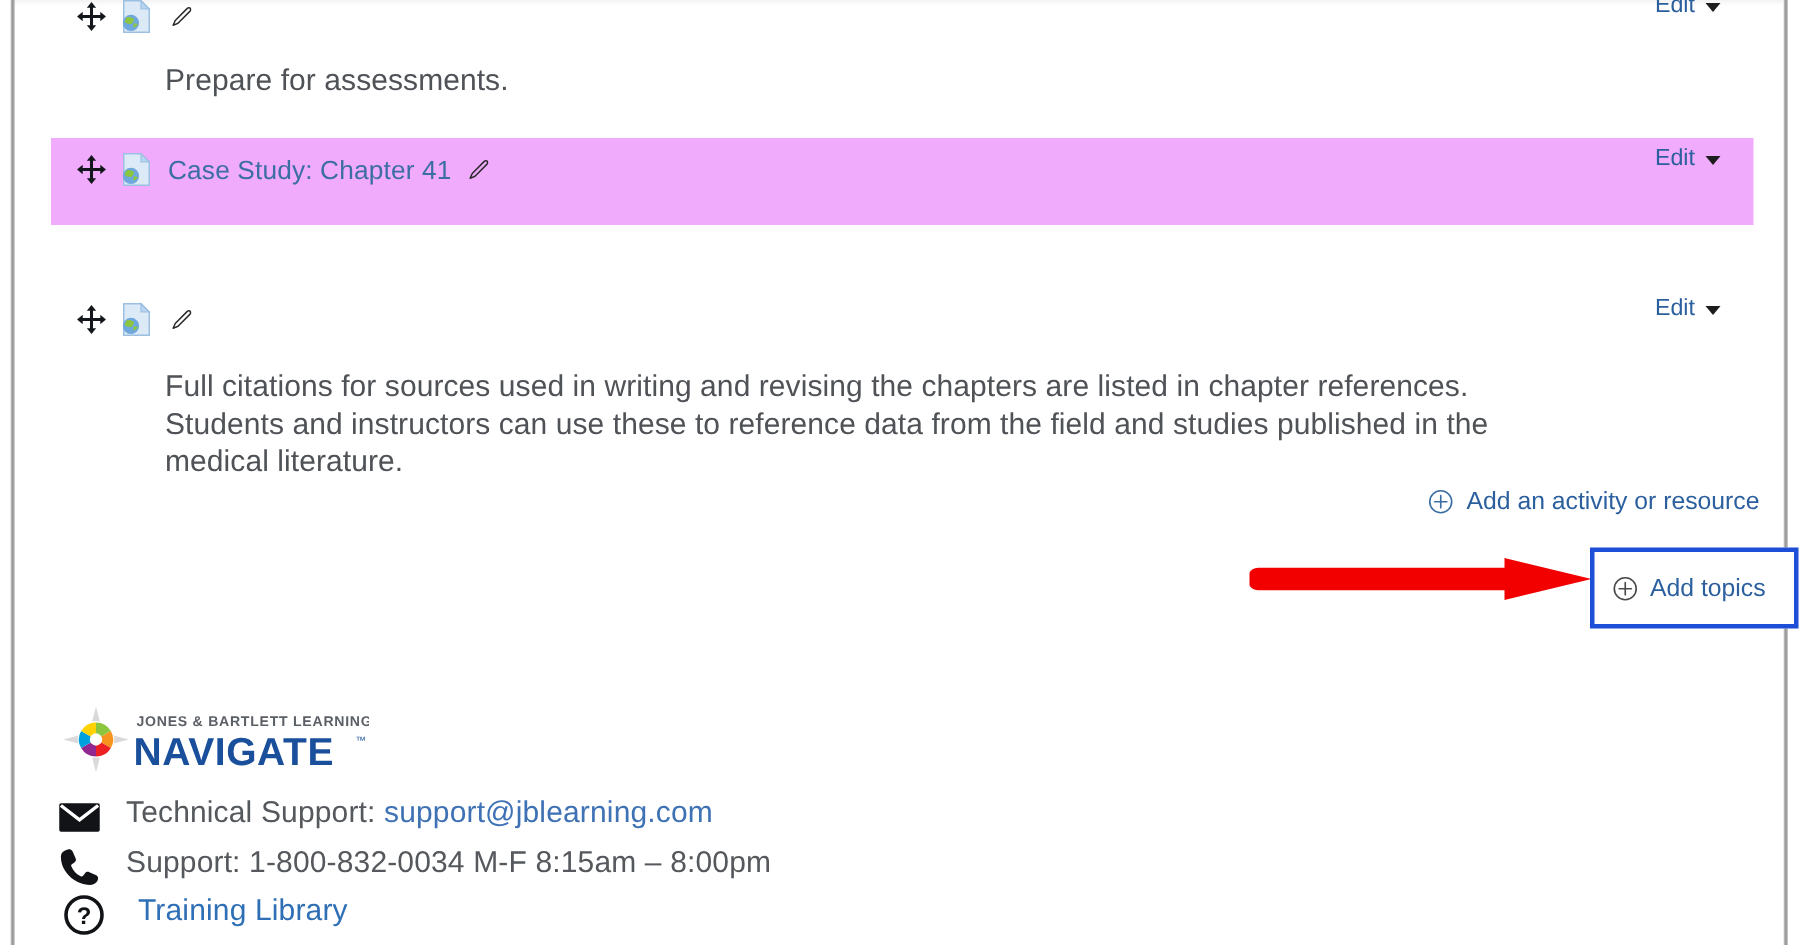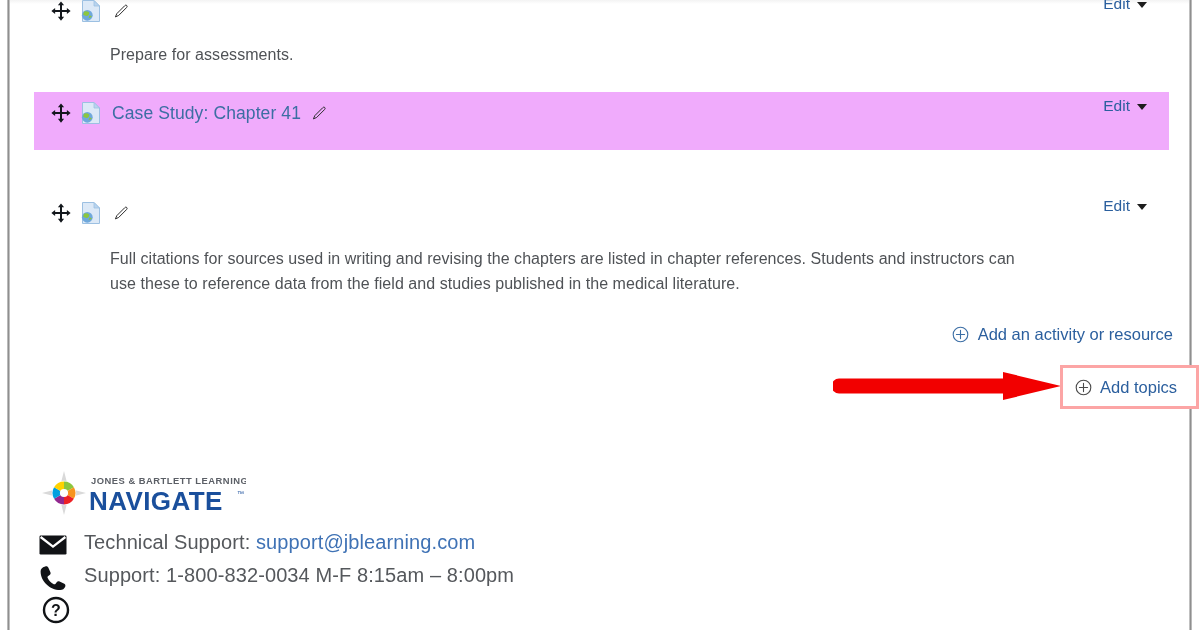--- a/index.html
+++ b/index.html
@@ -76,21 +76,21 @@
     letter-spacing: .1px;
     white-space: nowrap;
   }
   .pencil-icon {
     width: 17px; height: 17px;
     margin-left: 10px;
     display: block;
     flex: 0 0 17px;
   }
   .act-desc {
-    font-size: 16px;
+    font-size: 20px;
     color: #4f5256;
     line-height: 25px;
     padding-left: 76px;
     padding-right: 30px;
     letter-spacing: .05px;
   }
 
   .edit-link {
     position: absolute;
     right: 22px;
@@ -120,22 +120,22 @@
     white-space: nowrap;
   }
   .plus-circle {
     width: 17px; height: 17px;
     display: block; flex: 0 0 17px;
   }
 
   .add-topics-box {
     position: absolute;
     left: 1050px; top: 365px;
-    width: 139px; height: 44px;
-    border: 3px solid #fca5a5;
+    width: 139px; height: 54px;
+    border: 3px solid #1d4ed8;
     background: #ffffff;
     display: flex; align-items: center;
     padding-left: 12px;
     gap: 8px;
   }
   .add-topics-label {
     font-size: 16.5px;
     color: #2b5f9e;
     white-space: nowrap;
   }
@@ -309,16 +309,17 @@
         <path d="M7.2 2.4 c1.6 -.6 2.7 .1 3.3 1.5 l1.9 4.3 c.5 1.2 .2 2.1 -.8 2.8 l-1.7 1.2 c-.5 .4 -.6 .8 -.3 1.5 c1.2 2.9 3.3 5.1 6.2 6.5 c.7 .3 1.2 .2 1.6 -.3 l1.3 -1.7 c.8 -1 1.7 -1.2 2.9 -.7 l4.2 1.9 c1.4 .6 2 1.8 1.4 3.3 c-.8 2 -2.6 3.3 -5 3.3 C11.6 25.9 2.6 17 2.6 7.4 C2.6 5 4 3.2 7.2 2.4 Z" fill="#111316"></path>
       </svg>
       <span class="footer-text">Support: 1-800-832-0034 M-F 8:15am – 8:00pm</span>
     </div>
 
     <div class="footer-row" style="top:596px;left:32px;">
       <svg class="footer-icon" style="width:28px;flex:0 0 28px;" viewBox="0 0 28 28">
         <circle cx="14" cy="14" r="12" fill="none" stroke="#111316" stroke-width="2.4"></circle>
         <text x="14" y="20.2" text-anchor="middle" font-family="'Liberation Sans',sans-serif" font-size="16" font-weight="bold" fill="#111316">?</text>
       </svg>
+      <span class="footer-link">Training Library</span>
     </div>
 
   </div>
 </div>
 
 </body></html>

